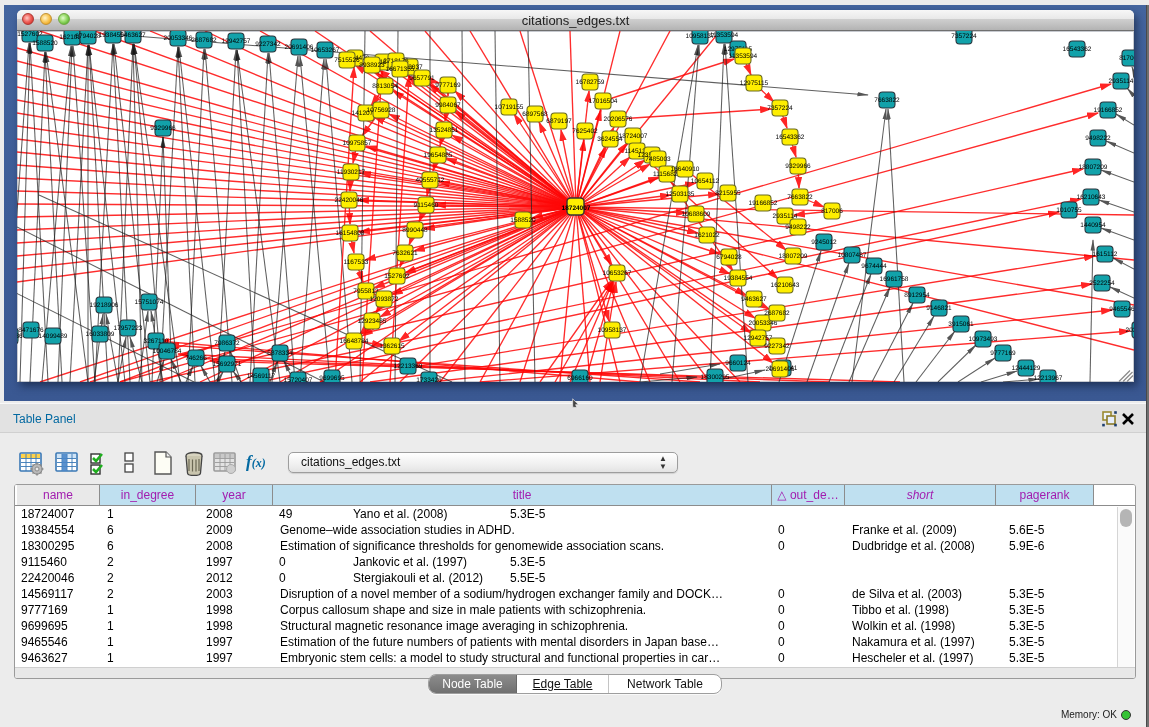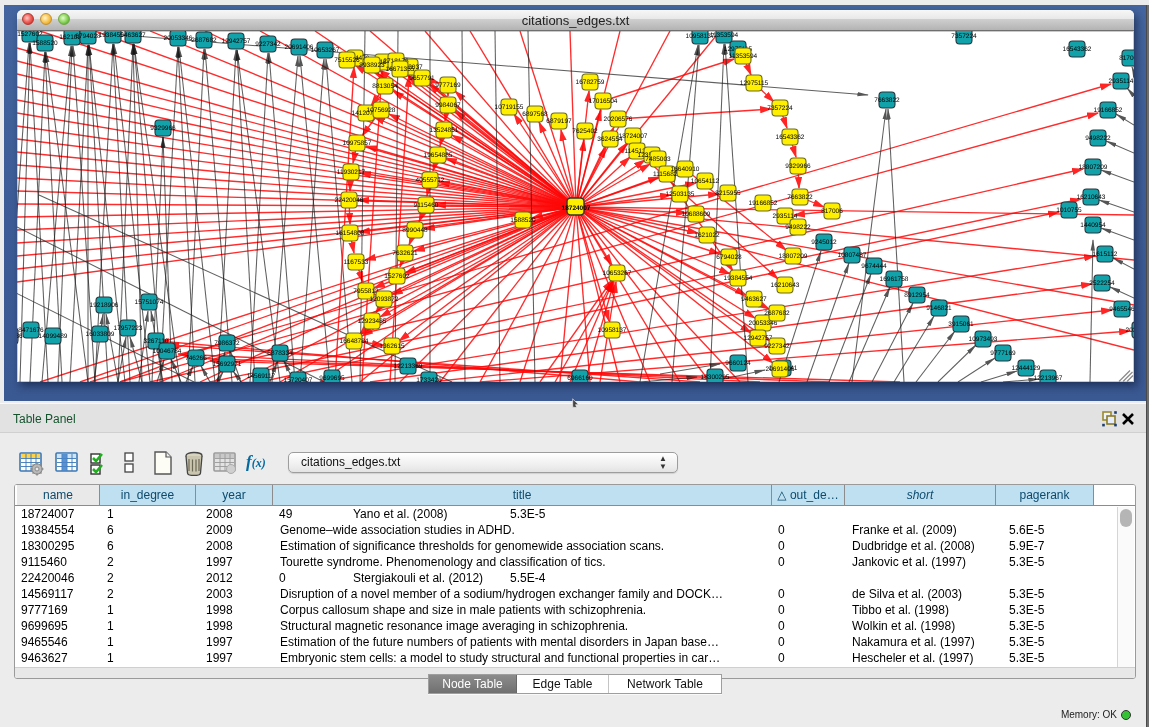--- a/index.html
+++ b/index.html
@@ -15,45 +15,45 @@
 #titlebar .t { position:absolute; left:0; right:0; top:3px; text-align:center; font-size:13px; color:#222; font-weight:500;}
 .tl { position:absolute; top:3px; width:12px; height:12px; border-radius:50%; }
 #canvas { position:absolute; left:0; top:21px; width:1117px; height:351px; background:#fff; overflow:hidden; box-shadow:inset 0 0 0 1px rgba(70,80,100,.30); }
 svg#net { left:0 !important; top:0 !important; }
 .e.r { stroke:#fe0808; stroke-width:1.35; opacity:.85; }
 .e.b { stroke:#222; stroke-width:1.05; opacity:.72; }
 .nl { font-size:6.5px; fill:#000; text-anchor:middle; font-family:"Liberation Sans",sans-serif; text-rendering:geometricPrecision; }
 
 #panel { position:absolute; left:0; top:401px; width:1146px; height:326px; background:#ececec; }
 #phead { position:absolute; left:0; top:2px; width:100%; height:30px; background:#e2e2e2; border-top:1px solid #f8f8f8; border-bottom:1px solid #d0d0d0;}
-#phead .t { position:absolute; left:13px; top:8px; font-size:12px; color:#14532d; }
+#phead .t { position:absolute; left:13px; top:8px; font-size:12px; color:#0369a1; }
 #toolbar { position:absolute; left:0; top:33px; width:100%; height:50px; }
 #combo { position:absolute; left:288px; top:18px; width:390px; height:21px; background:linear-gradient(180deg,#ffffff,#ededed 70%,#e3e3e3);
   border:1px solid #9d9d9d; border-radius:5px; font-size:12px; color:#111; line-height:19px; padding-left:12px; box-shadow:0 1px 1px rgba(0,0,0,.12);}
 #combo .arr { position:absolute; right:10px; top:2px; font-size:8px; color:#333; line-height:8px; }
 #tblwrap { position:absolute; left:14px; top:83px; width:1122px; height:195px; border:1px solid #9a9a9a; border-radius:3px; background:#fff; overflow:hidden;}
-#thead { display:flex; height:21px; border-bottom:1px solid #8c8c8c; background:#fff; font-size:12px; color:#0c4a6e;}
+#thead { display:flex; height:21px; border-bottom:1px solid #8c8c8c; background:#fff; font-size:12px; color:#a21caf;}
 #thead .h { border-right:1px solid #8c8c8c; display:flex; align-items:center; justify-content:center; height:100%; background:#bfe0f0; }
 #tbody { font-size:12px; color:#000; }
 .tr { display:flex; height:16px; line-height:16px; white-space:nowrap; }
 .c { overflow:hidden; }
 .c1 { width:85px; padding-left:6px; }
 .c2 { width:96px; padding-left:7px; }
 .c3 { width:77px; padding-left:10px; }
 .c4 { width:499px; padding-left:7px; }
 .c5 { width:73px; padding-left:6px; }
 .c6 { width:151px; padding-left:7px; }
 .c7 { width:98px; padding-left:13px; }
 #tfoot { position:absolute; left:0; bottom:0; width:100%; height:11px; background:#e8e8e8; border-top:1px solid #cfcfcf; }
 #vscroll { position:absolute; right:1px; top:22px; width:17px; height:161px; background:#fafafa; border-left:1px solid #d5d5d5; }
 #vthumb { position:absolute; left:2px; top:2px; width:12px; height:18px; background:#b5b5b5; border-radius:6px; }
 
-#tabs { position:absolute; left:428px; top:273px; height:20px; display:flex; border:1px solid #9e9e9e; border-radius:0; overflow:hidden; background:#fff; box-shadow:0 1px 0 rgba(255,255,255,.7);}
+#tabs { position:absolute; left:428px; top:273px; height:20px; display:flex; border:1px solid #9e9e9e; border-radius:8px; overflow:hidden; background:#fff; box-shadow:0 1px 0 rgba(255,255,255,.7);}
 .tab { font-size:12px; line-height:19px; text-align:center; color:#111; border-right:1px solid #c4c4c4; }
-.tab:nth-child(1) { width:88px; } .tab:nth-child(2) { width:92px; } .tab:nth-child(3) { width:112px;text-align:center; }
+.tab:nth-child(1) { width:88px; } .tab:nth-child(2) { width:92px;text-decoration:underline; } .tab:nth-child(3) { width:112px;text-align:center; }
 .tab.sel { background:linear-gradient(180deg,#8c8c8c,#707070); color:#fff; border-right:1px solid #686868;}
 #status { position:absolute; right:15px; top:308px; font-size:10px; color:#222; }
 #status .dot { display:inline-block; width:10px; height:10px; border-radius:50%; background:#35c335; border:1px solid #333; vertical-align:-2px; margin-left:4px;}
 #cursor { position:absolute; left:571px; top:398px; width:10px; height:10px; }
 </style></head>
 <body>
 <div id="stage">
   <div id="netarea">
     <div id="win">
       <div id="canvas">
@@ -990,38 +990,37 @@
             <div class="c c6">Franke et al. (2009)</div>
             <div class="c c7">5.6E-5</div>
           </div>
 <div class="tr">
             <div class="c c1">18300295</div>
             <div class="c c2">6</div>
             <div class="c c3">2008</div>
             <div class="c c4">Estimation of significance thresholds for genomewide association scans.</div>
             <div class="c c5">0</div>
             <div class="c c6">Dudbridge et al. (2008)</div>
-            <div class="c c7">5.9E-7</div>
+            <div class="c c7">5.9E-6</div>
           </div>
 <div class="tr">
             <div class="c c1">9115460</div>
             <div class="c c2">2</div>
             <div class="c c3">1997</div>
-            <div class="c c4">Tourette syndrome. Phenomenology and classification of tics.</div>
             <div class="c c5">0</div>
             <div class="c c6">Jankovic et al. (1997)</div>
             <div class="c c7">5.3E-5</div>
           </div>
 <div class="tr">
             <div class="c c1">22420046</div>
             <div class="c c2">2</div>
             <div class="c c3">2012</div>
             <div class="c c5">0</div>
             <div class="c c6">Stergiakouli et al. (2012)</div>
-            <div class="c c7">5.5E-4</div>
+            <div class="c c7">5.5E-5</div>
           </div>
 <div class="tr">
             <div class="c c1">14569117</div>
             <div class="c c2">2</div>
             <div class="c c3">2003</div>
             <div class="c c4">Disruption of a novel member of a sodium/hydrogen exchanger family and DOCK…</div>
             <div class="c c5">0</div>
             <div class="c c6">de Silva et al. (2003)</div>
             <div class="c c7">5.3E-5</div>
           </div>

